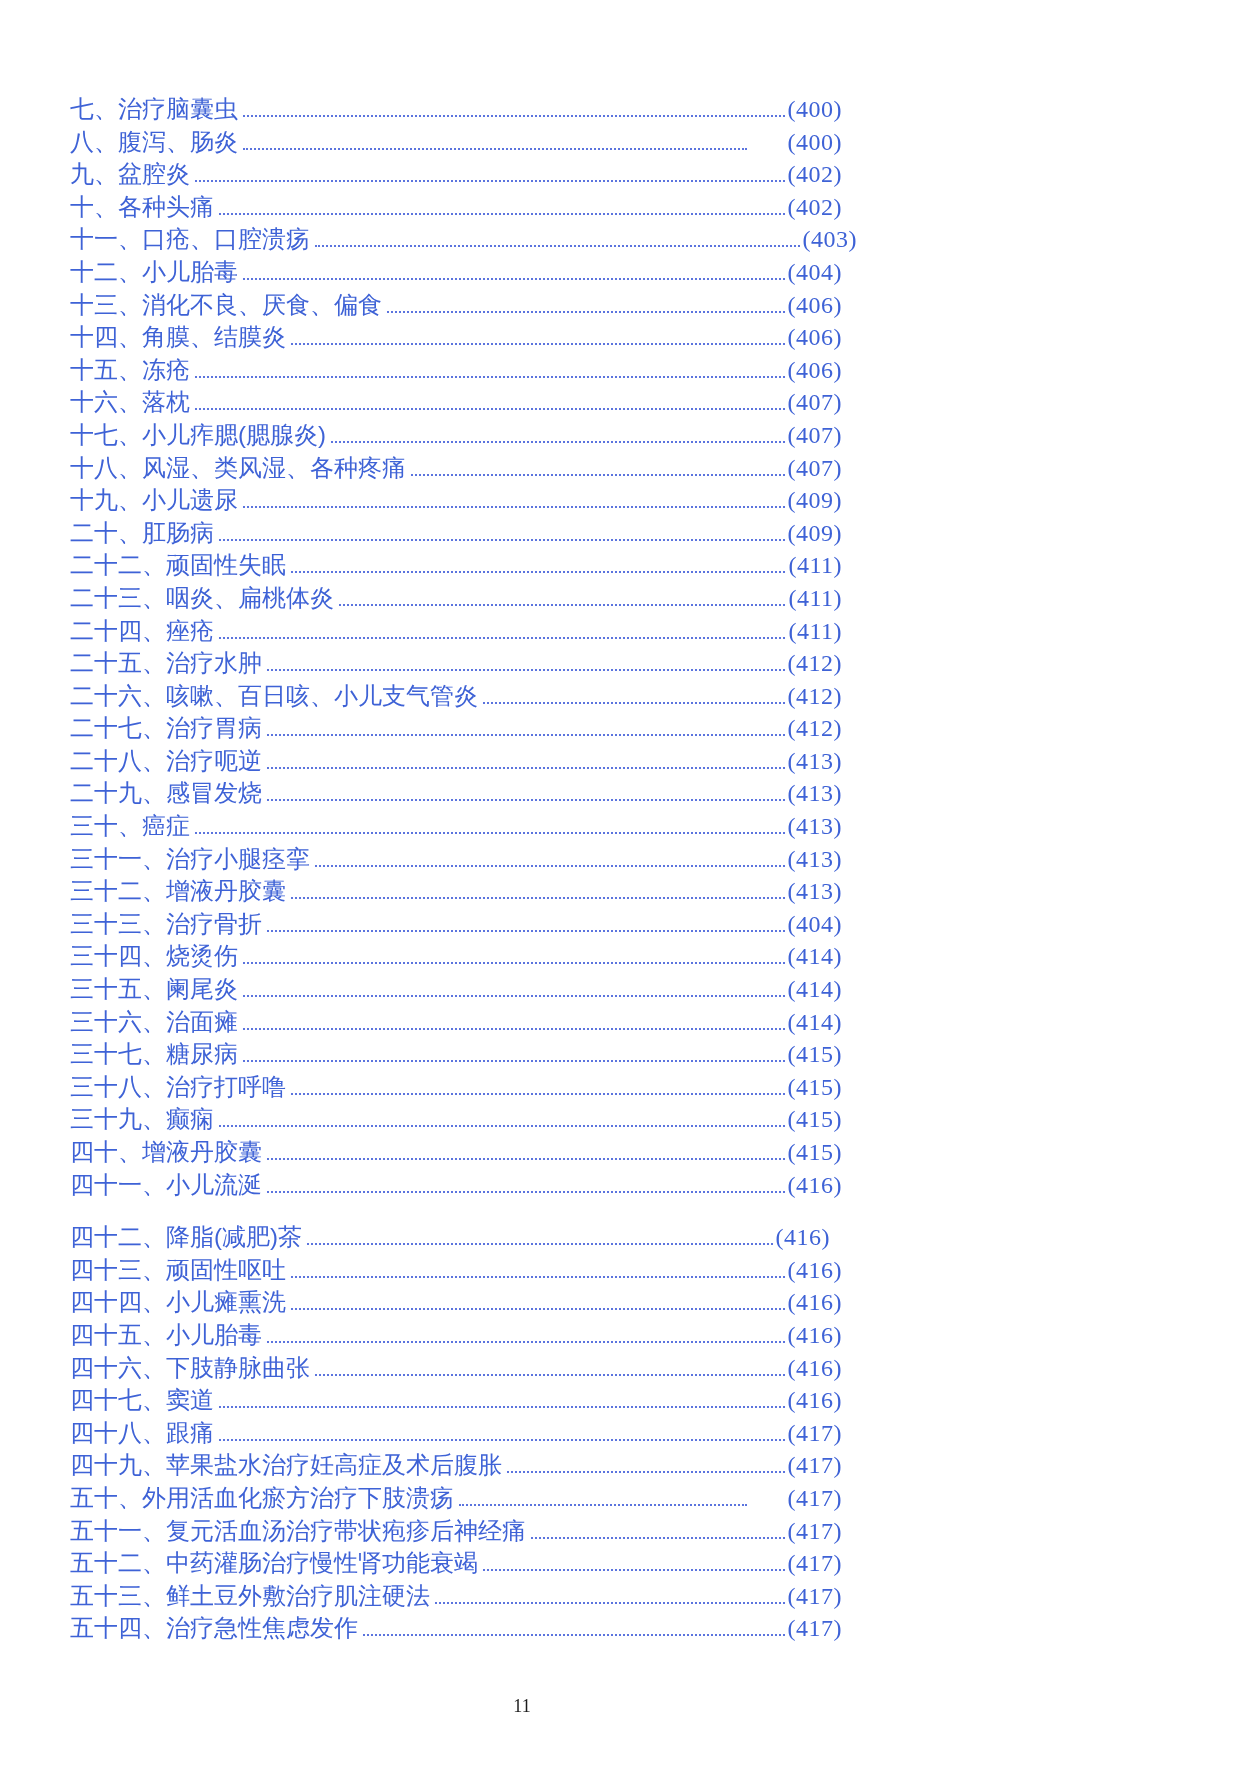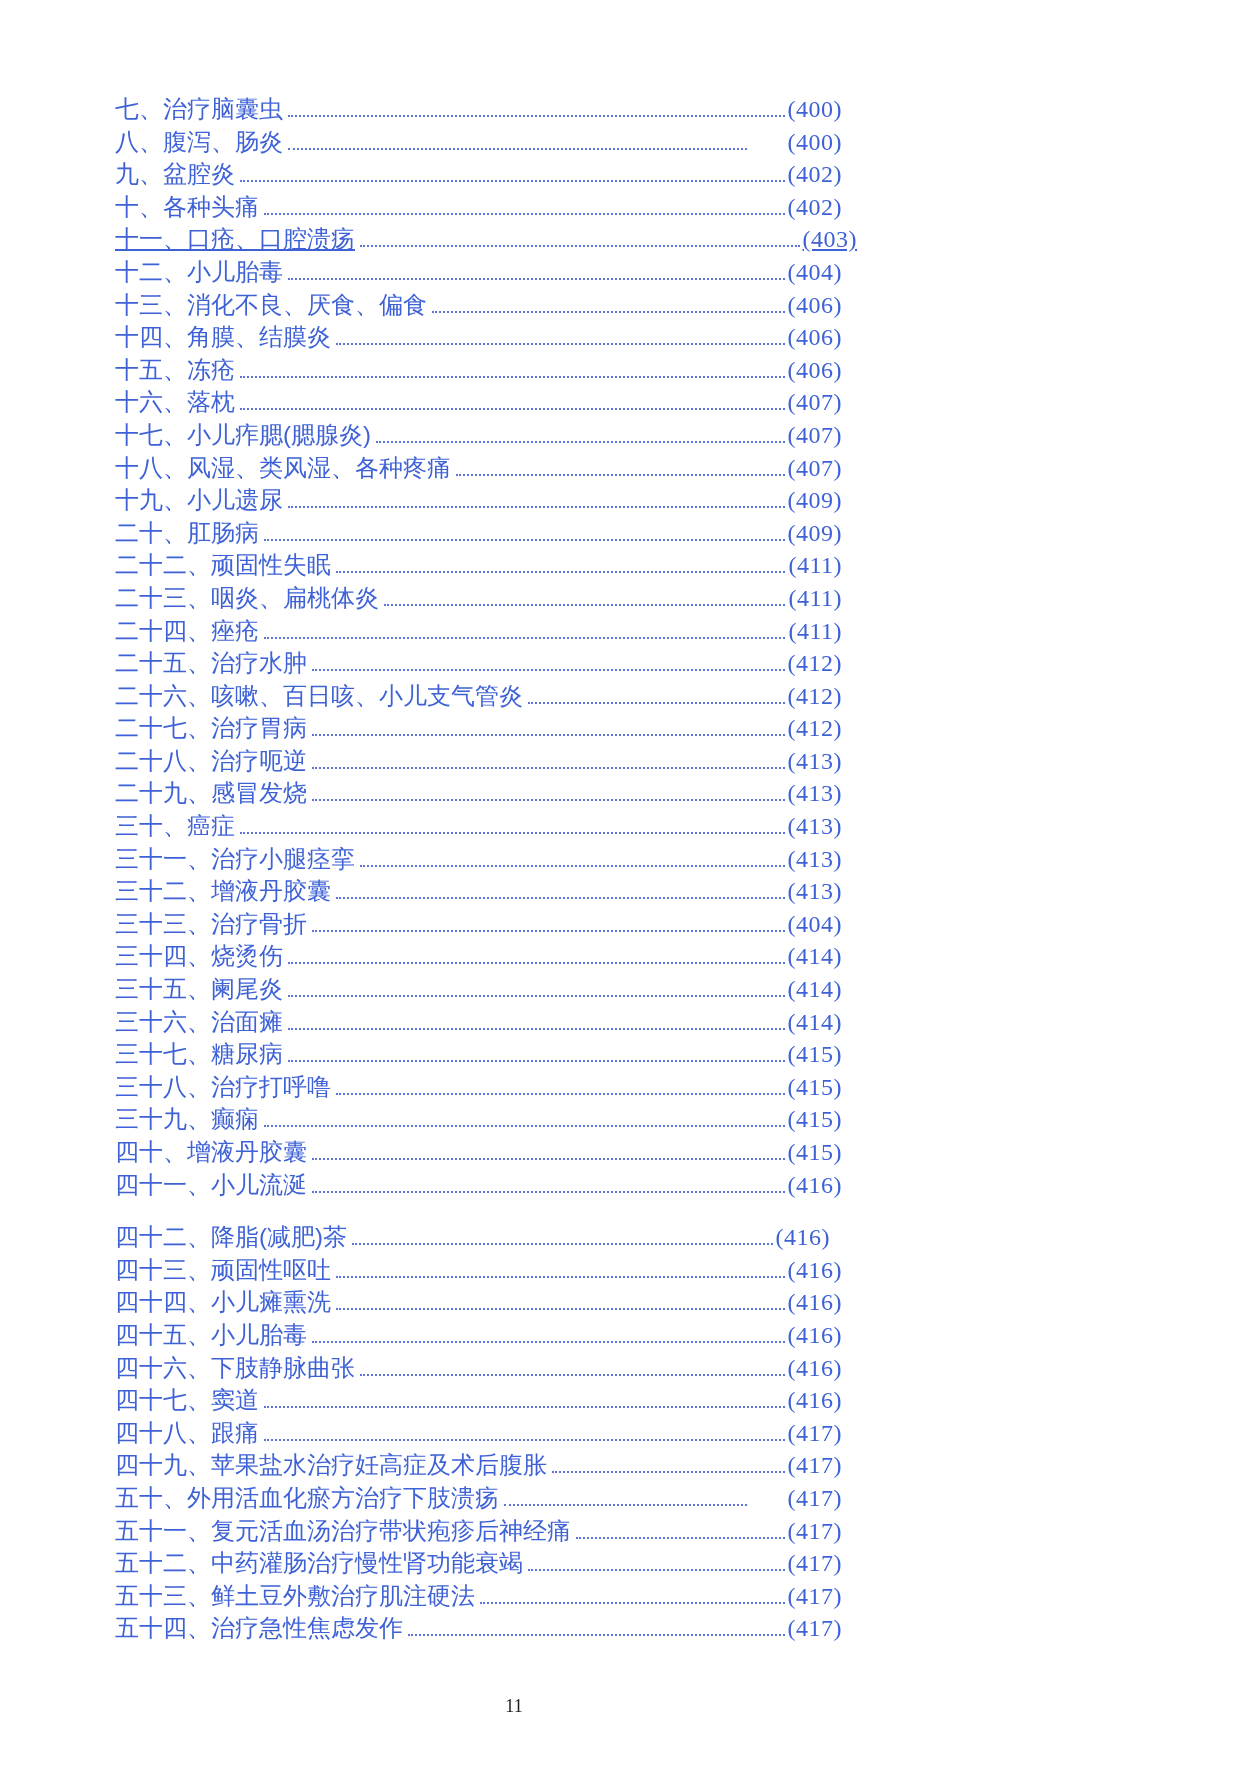--- a/index.html
+++ b/index.html
@@ -6,21 +6,21 @@
     margin: 0;
     padding: 0;
     background: #ffffff;
   }
   .page {
     position: relative;
     width: 1022px;
     height: 1787px;
     box-sizing: border-box;
     background: #ffffff;
-    padding: 93px 180px 0 115px;
+    padding: 93px 180px 0 70px;
     overflow: hidden;
     font-family: "Liberation Serif", serif;
   }
   .toc-list { display: block; }
   .toc-row {
     display: flex;
     align-items: baseline;
     height: 32.6px;
     color: #3E62D6;
     font-size: 24px;
@@ -33,29 +33,29 @@
   }
   .leader {
     flex: 1 1 auto;
     min-width: 12px;
     border-bottom: 2.5px dotted #5B74DE;
     margin: 0 3px 6px 5px;
     height: 0;
   }
   .spacer { width: 0; flex: 0 0 auto; }
   .toc-row.gap .spacer { width: 38px; }
-  .toc-row.extend { margin-right: -15px; text-decoration: underline; }
+  .toc-row.extend { margin-right: -15px; }
   .toc-page {
     flex: 0 0 auto;
     font-family: "Liberation Serif", serif;
     letter-spacing: 0.5px;
   }
   .footer {
     position: absolute;
-    left: 3px;
+    left: 11px;
     bottom: 70px;
     width: 100%;
     text-align: center;
     font-size: 18px;
     color: #1c1c1c;
     font-family: "Liberation Serif", serif;
   }
 </style>
 </head>
 <body>

